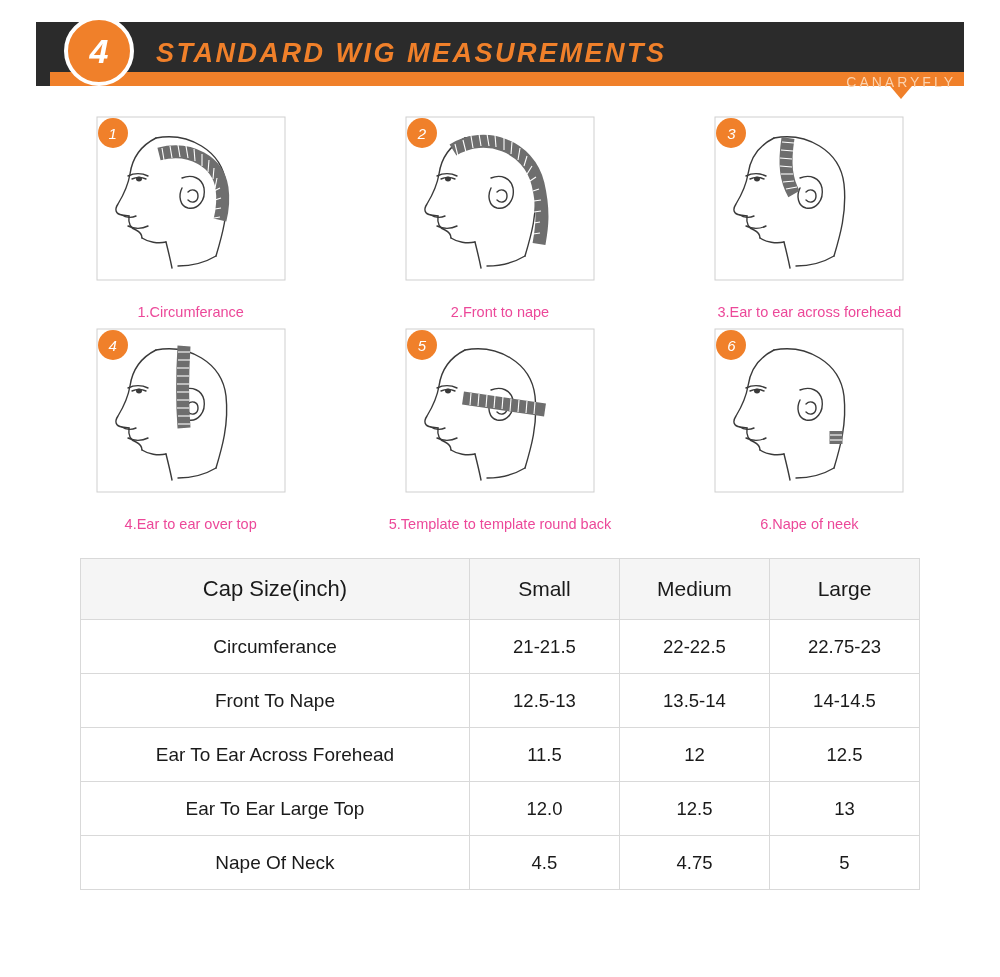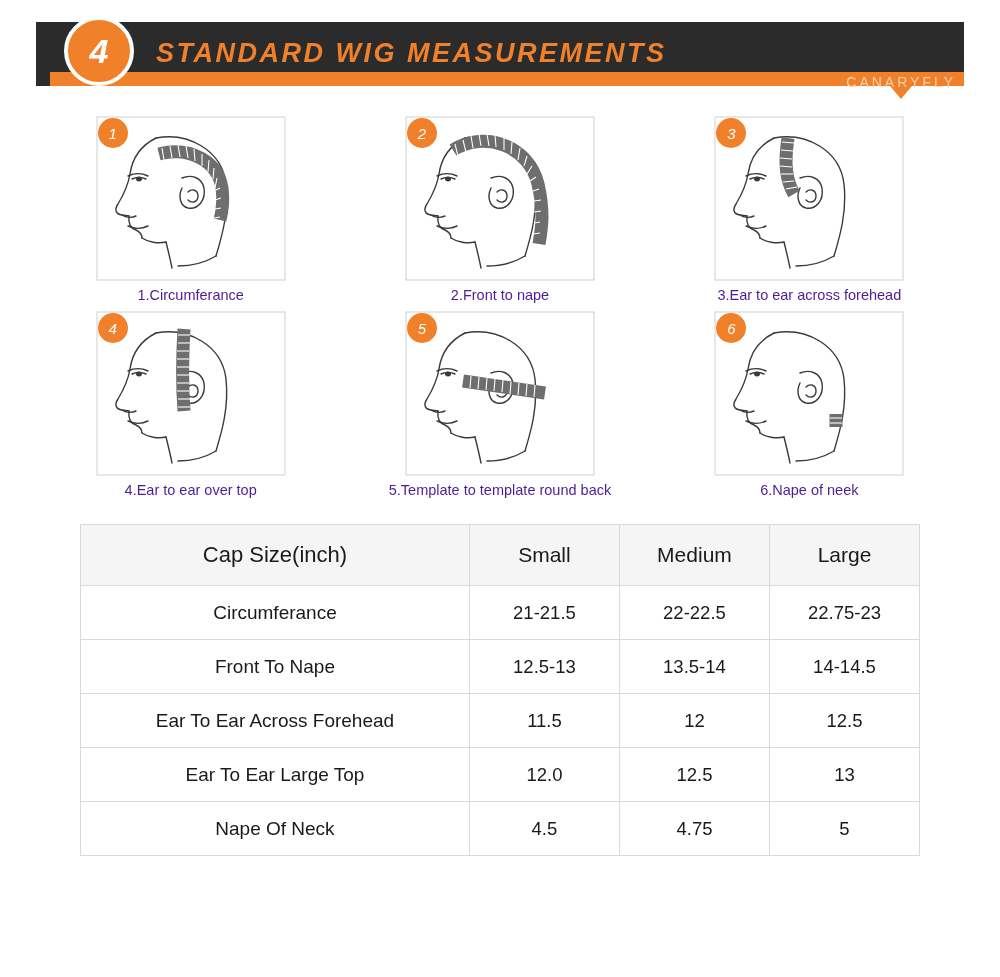--- a/index.html
+++ b/index.html
@@ -128,23 +128,23 @@
     align-items: center;
     justify-content: center;
     z-index: 3;
   }
   .figbox svg {
     position: absolute;
     left: 0;
     top: 0;
   }
   .caption {
-    margin-top: 6px;
+    margin-top: 23px;
     font-size: 14.5px;
-    color: #4c1d95;
+    color: #ec4899;
     text-align: center;
     white-space: nowrap;
   }
 
   
   .table-wrap {
     margin: 26px 80px 4px 80px;
   }
   table {
     width: 100%;

